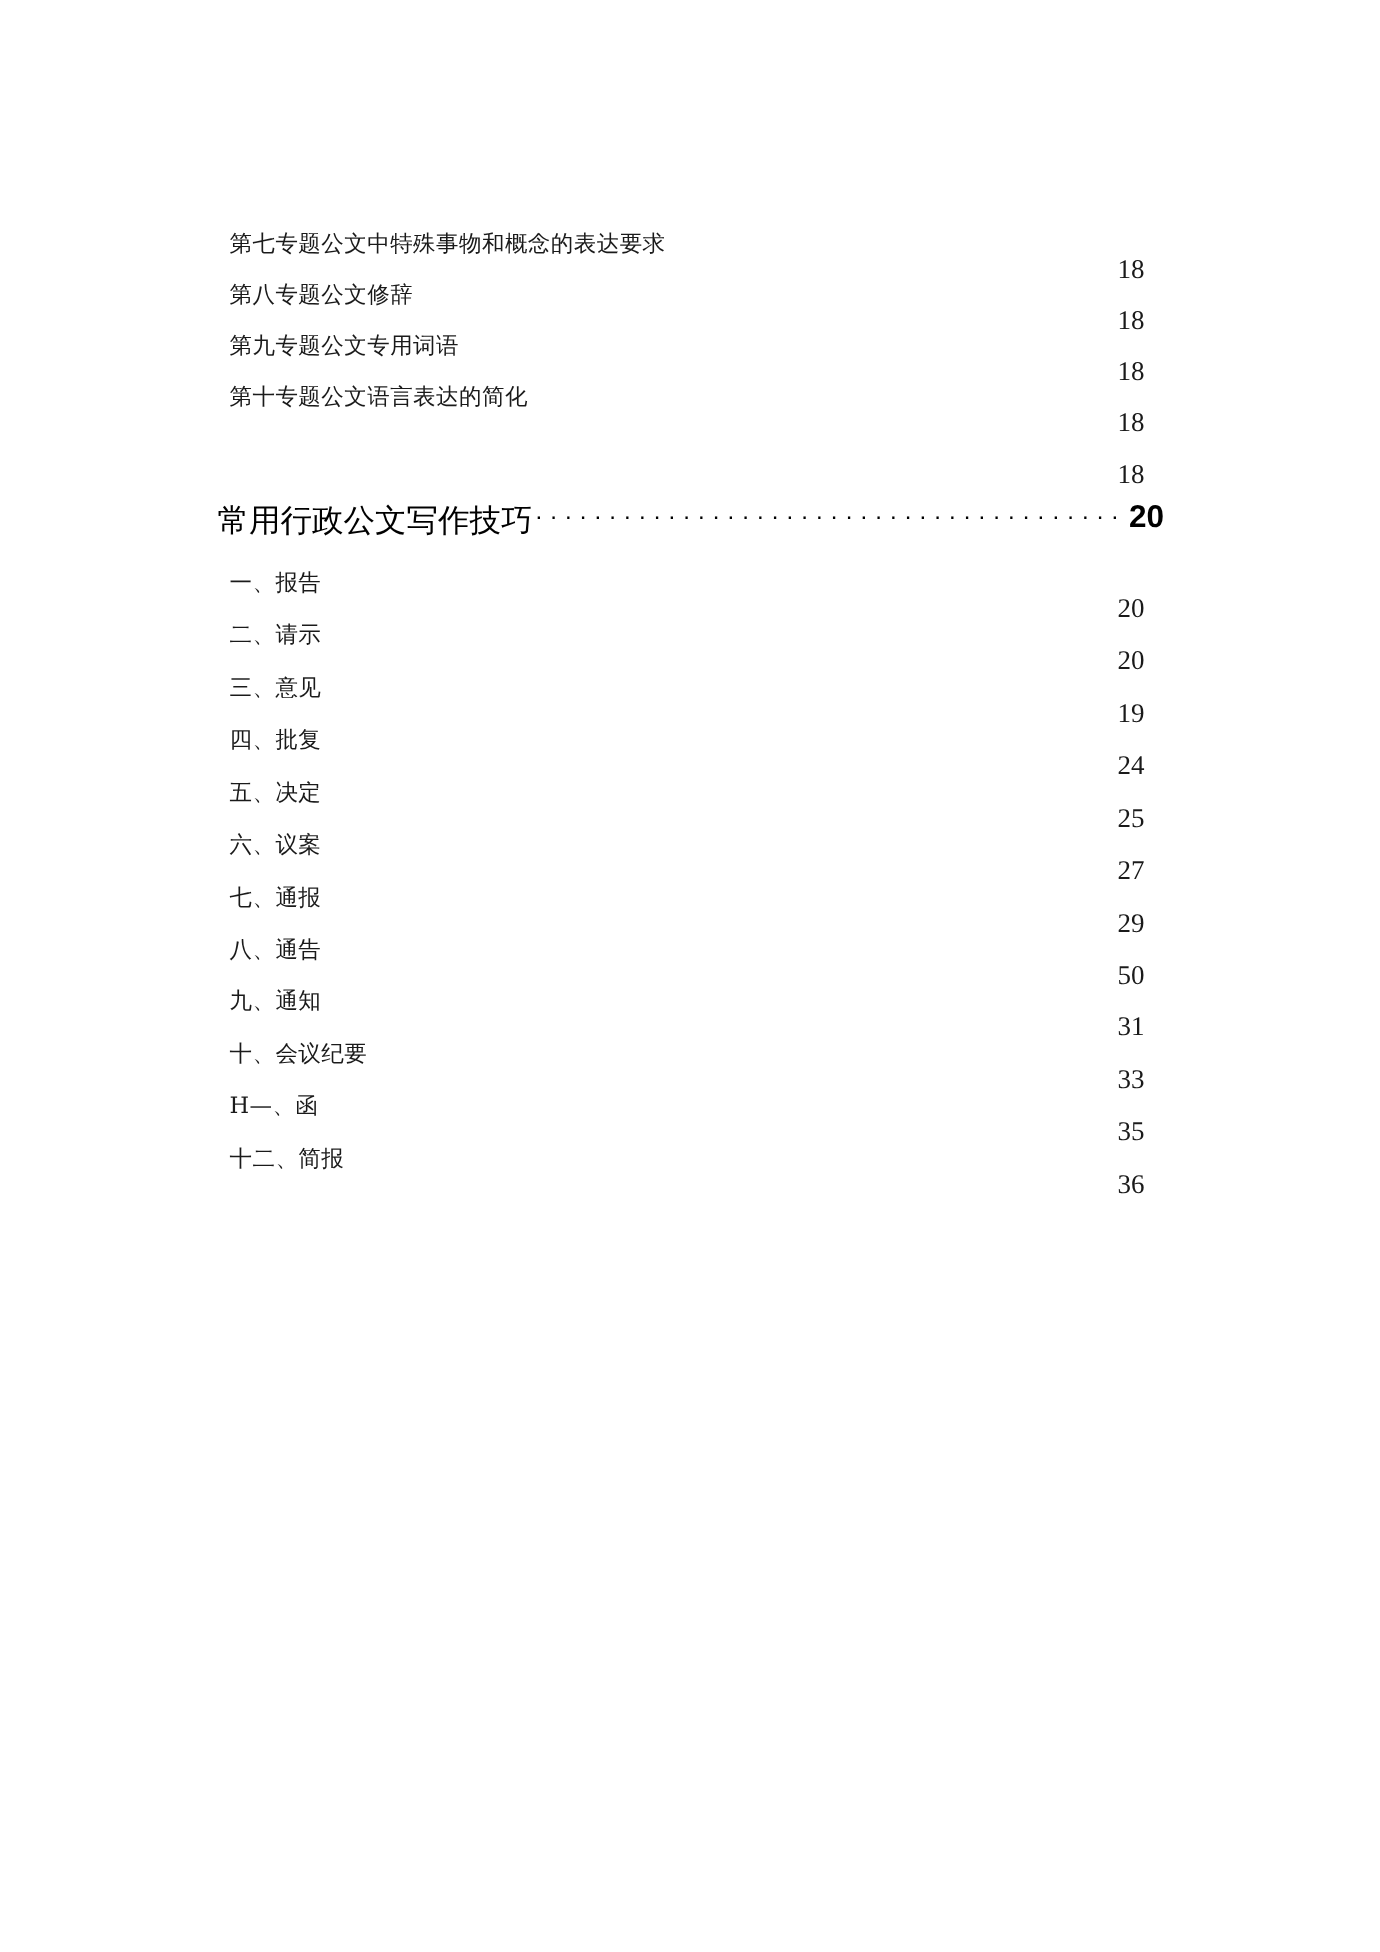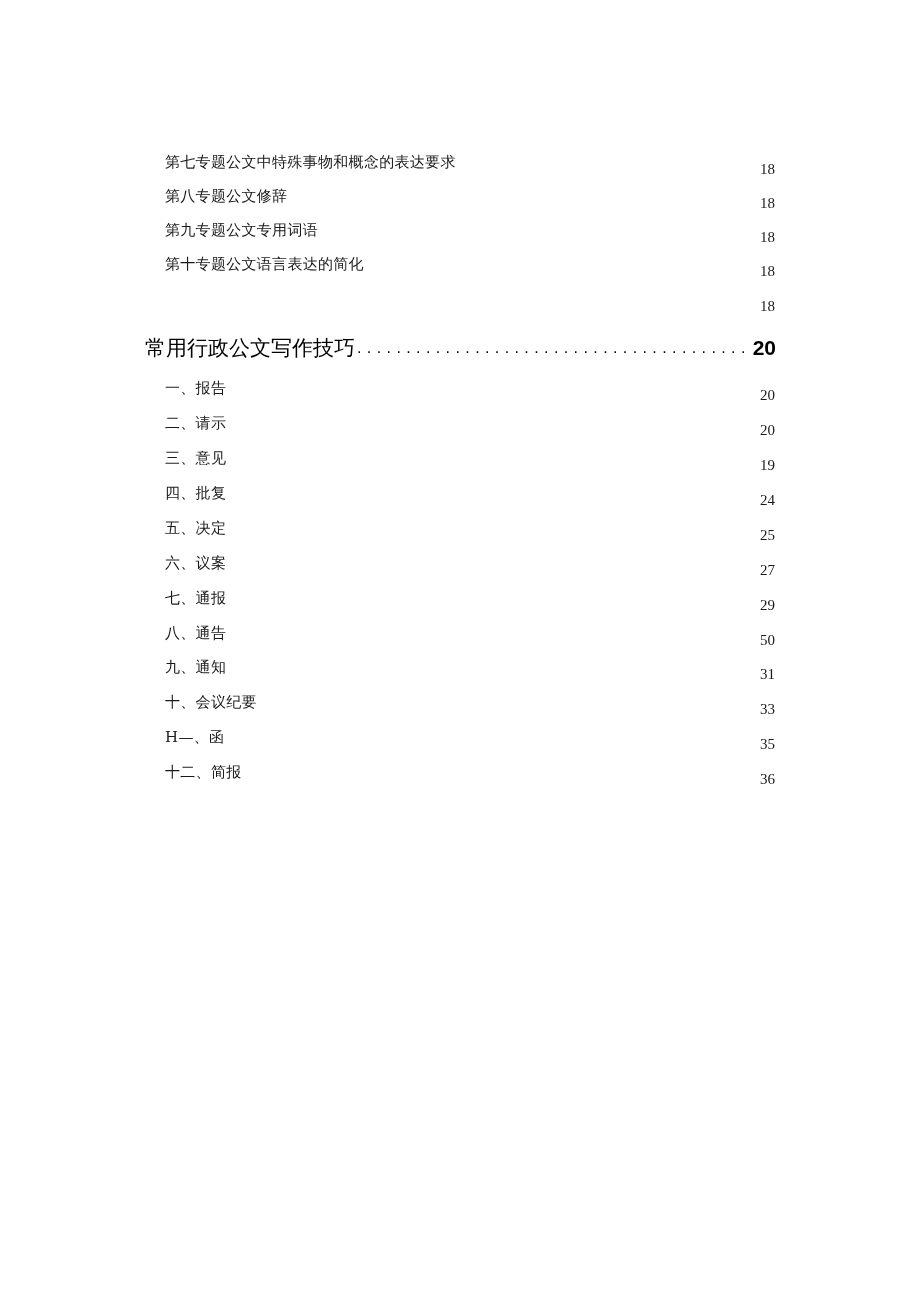--- a/index.html
+++ b/index.html
@@ -15,44 +15,43 @@
       font-family: "DejaVu Serif", "Liberation Serif", serif;
       color: #1a1a1a;
     }
     .toc-sub {
       position: absolute;
       left: 153px;
       width: 610px;
       height: 24px;
       font-size: 15px;
       line-height: 24px;
-      margin-left: 12px;
     }
     .toc-sub .label {
       position: absolute;
       left: 0;
       top: 0;
       white-space: nowrap;
       letter-spacing: 0.3px;
     }
     .toc-sub .page {
       position: absolute;
       right: 0;
-      top: 7px;
+      top: 17px;
       font-family: "Liberation Serif", "DejaVu Serif", serif;
-      font-size: 15px;
+      font-size: 18px;
     }
     .toc-main {
       position: absolute;
       left: 145px;
       top: 333px;
       width: 631px;
       height: 30px;
       display: flex;
-      align-items: center;
+      align-items: flex-start;
       font-family: "Liberation Sans", "DejaVu Sans", sans-serif;
       color: #000;
     }
     .toc-main .label {
       font-size: 21px;
       white-space: nowrap;
     }
     .toc-main .leader {
       flex: 1;
       overflow: hidden;

